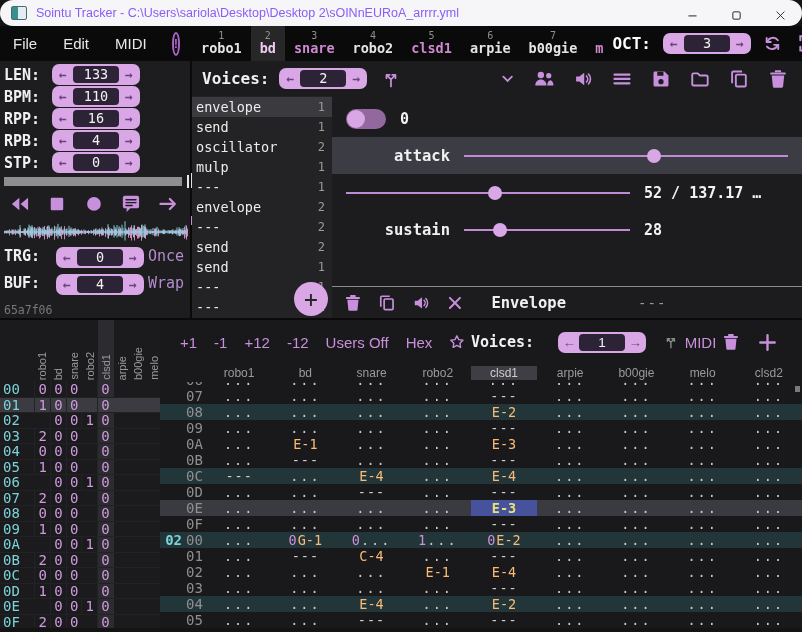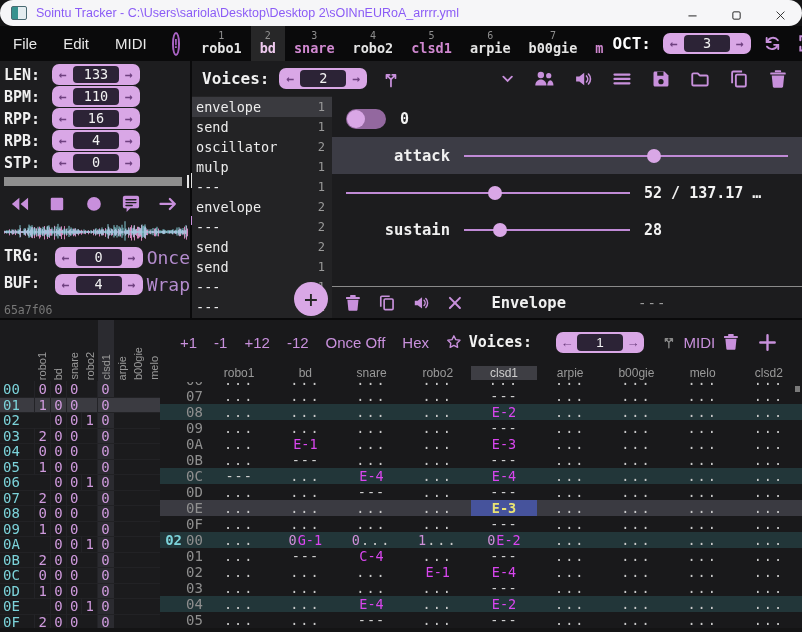--- a/index.html
+++ b/index.html
@@ -46,21 +46,21 @@
   .mid{display:flex;height:257px;background:#101011;}
   .left-panel{width:190px;background:#1d1d1f;padding:3px 0 0 4px;position:relative;box-sizing:border-box;}
   .lp-row{display:flex;align-items:center;height:21px;margin-bottom:1px;}
   .lp-label{width:48px;font-size:15px;font-weight:bold;color:#f0f0f0;}
   .progress{margin:4px 0 3px 0;height:9px;background:#8e8e8e;width:178px;position:relative;}
   .progress .cursor{position:absolute;right:-7px;top:-2px;width:2px;height:13px;background:#e8e8e8;}
   .transport{display:flex;align-items:center;justify-content:space-between;padding:2px 12px 0 6px;
              color:#c88fdc;height:26px;font-size:19px;}
   #wave{display:block;margin:2px 0;width:184px;height:26px;}
   .lp-row2{display:flex;align-items:flex-start;height:25px;gap:4px;margin-top:2px;}
-  .mode-label{color:#b48cce;font-size:18px;}
+  .mode-label{color:#b48cce;font-size:15px;}
   .version{position:absolute;bottom:1px;left:4px;color:#787878;font-size:11.5px;}
 
   .right-panel{flex:1;display:flex;flex-direction:column;background:#1c1c1e;border-left:2px solid #0a0a0b;position:relative;}
   .ul-scroll1{position:absolute;left:-1px;top:112px;width:2px;height:15px;background:#e0e0e0;}
   .ul-scroll2{position:absolute;left:-1px;top:155px;width:2px;height:9px;background:#c890dc;}
   .voices-hdr{height:35px;display:flex;align-items:center;padding:0 14px 0 10px;gap:10px;}
   .vh-label{font-size:16px;font-weight:bold;color:#f2f2f2;}
   .branch-slot{color:#c890dc;font-size:19px;margin-left:4px;}
   .vh-icons{margin-left:auto;display:flex;gap:19px;align-items:center;color:#c890dc;font-size:19px;}
 
@@ -115,21 +115,21 @@
   .ne-hcell.hl{background:#3e3e44;color:#cfcfcf;}
   .ne-rows{flex:1;overflow:hidden;}
   .ne-row{display:flex;height:16px;align-items:center;}
   .ne-row.beat{background:#223639;}
   .ne-row.cur{background:#3a3a41;}
   .ne-order{width:22px;text-align:right;color:#7cd3da;font-weight:bold;font-size:14px;flex:none;}
   .ne-id{width:24px;padding-left:4px;color:#8f8f8f;font-size:14px;flex:none;box-sizing:border-box;}
   .ne-cell{flex:1;text-align:center;font-size:13.5px;}
   .ne-cell .dots{color:#c9c9c9;letter-spacing:2px;}
   .ne-cell .off{color:#cfcfcf;letter-spacing:1px;}
-  .ne-cell .note{color:#d946ef;}
+  .ne-cell .note{color:#fdba74;}
   .ne-cell .pat{color:#cf8fd8;margin-right:1px;}
   .ne-cell.sel{background:#46539c;}
   .ne-cell.sel .note{color:#e9e273;font-weight:bold;}
   .ne-scroll{position:absolute;right:2px;top:66px;width:5px;height:6px;background:#7a7a7a;}
 </style>
 </head>
 <body>
 
 <div class="app">
 
@@ -707,21 +707,21 @@
           </div>
         </div>
       </div>
     <div class="noteed">
       <div class="ne-toolbar" id="ne-toolbar">
           <div class="tb-group">
             <span class="tb-btn">+1</span>
             <span class="tb-btn">-1</span>
             <span class="tb-btn">+12</span>
             <span class="tb-btn">-12</span>
-            <span class="tb-btn">Once Off</span>
+            <span class="tb-btn">Users Off</span>
             <span class="tb-btn">Hex</span>
             <span class="icon">
               <svg viewBox="0 0 16 16" fill="none" stroke="currentColor" stroke-width="1.4" stroke-linejoin="round">
                 <path d="M8 1.8l1.9 3.9 4.3.6-3.1 3 .7 4.3L8 11.6l-3.8 2 .7-4.3-3.1-3 4.3-.6z"></path>
               </svg>
             </span>
           </div>
           <div class="tb-group">
             <span class="ne-vlabel">Voices:</span>
             <div class="stepper">

